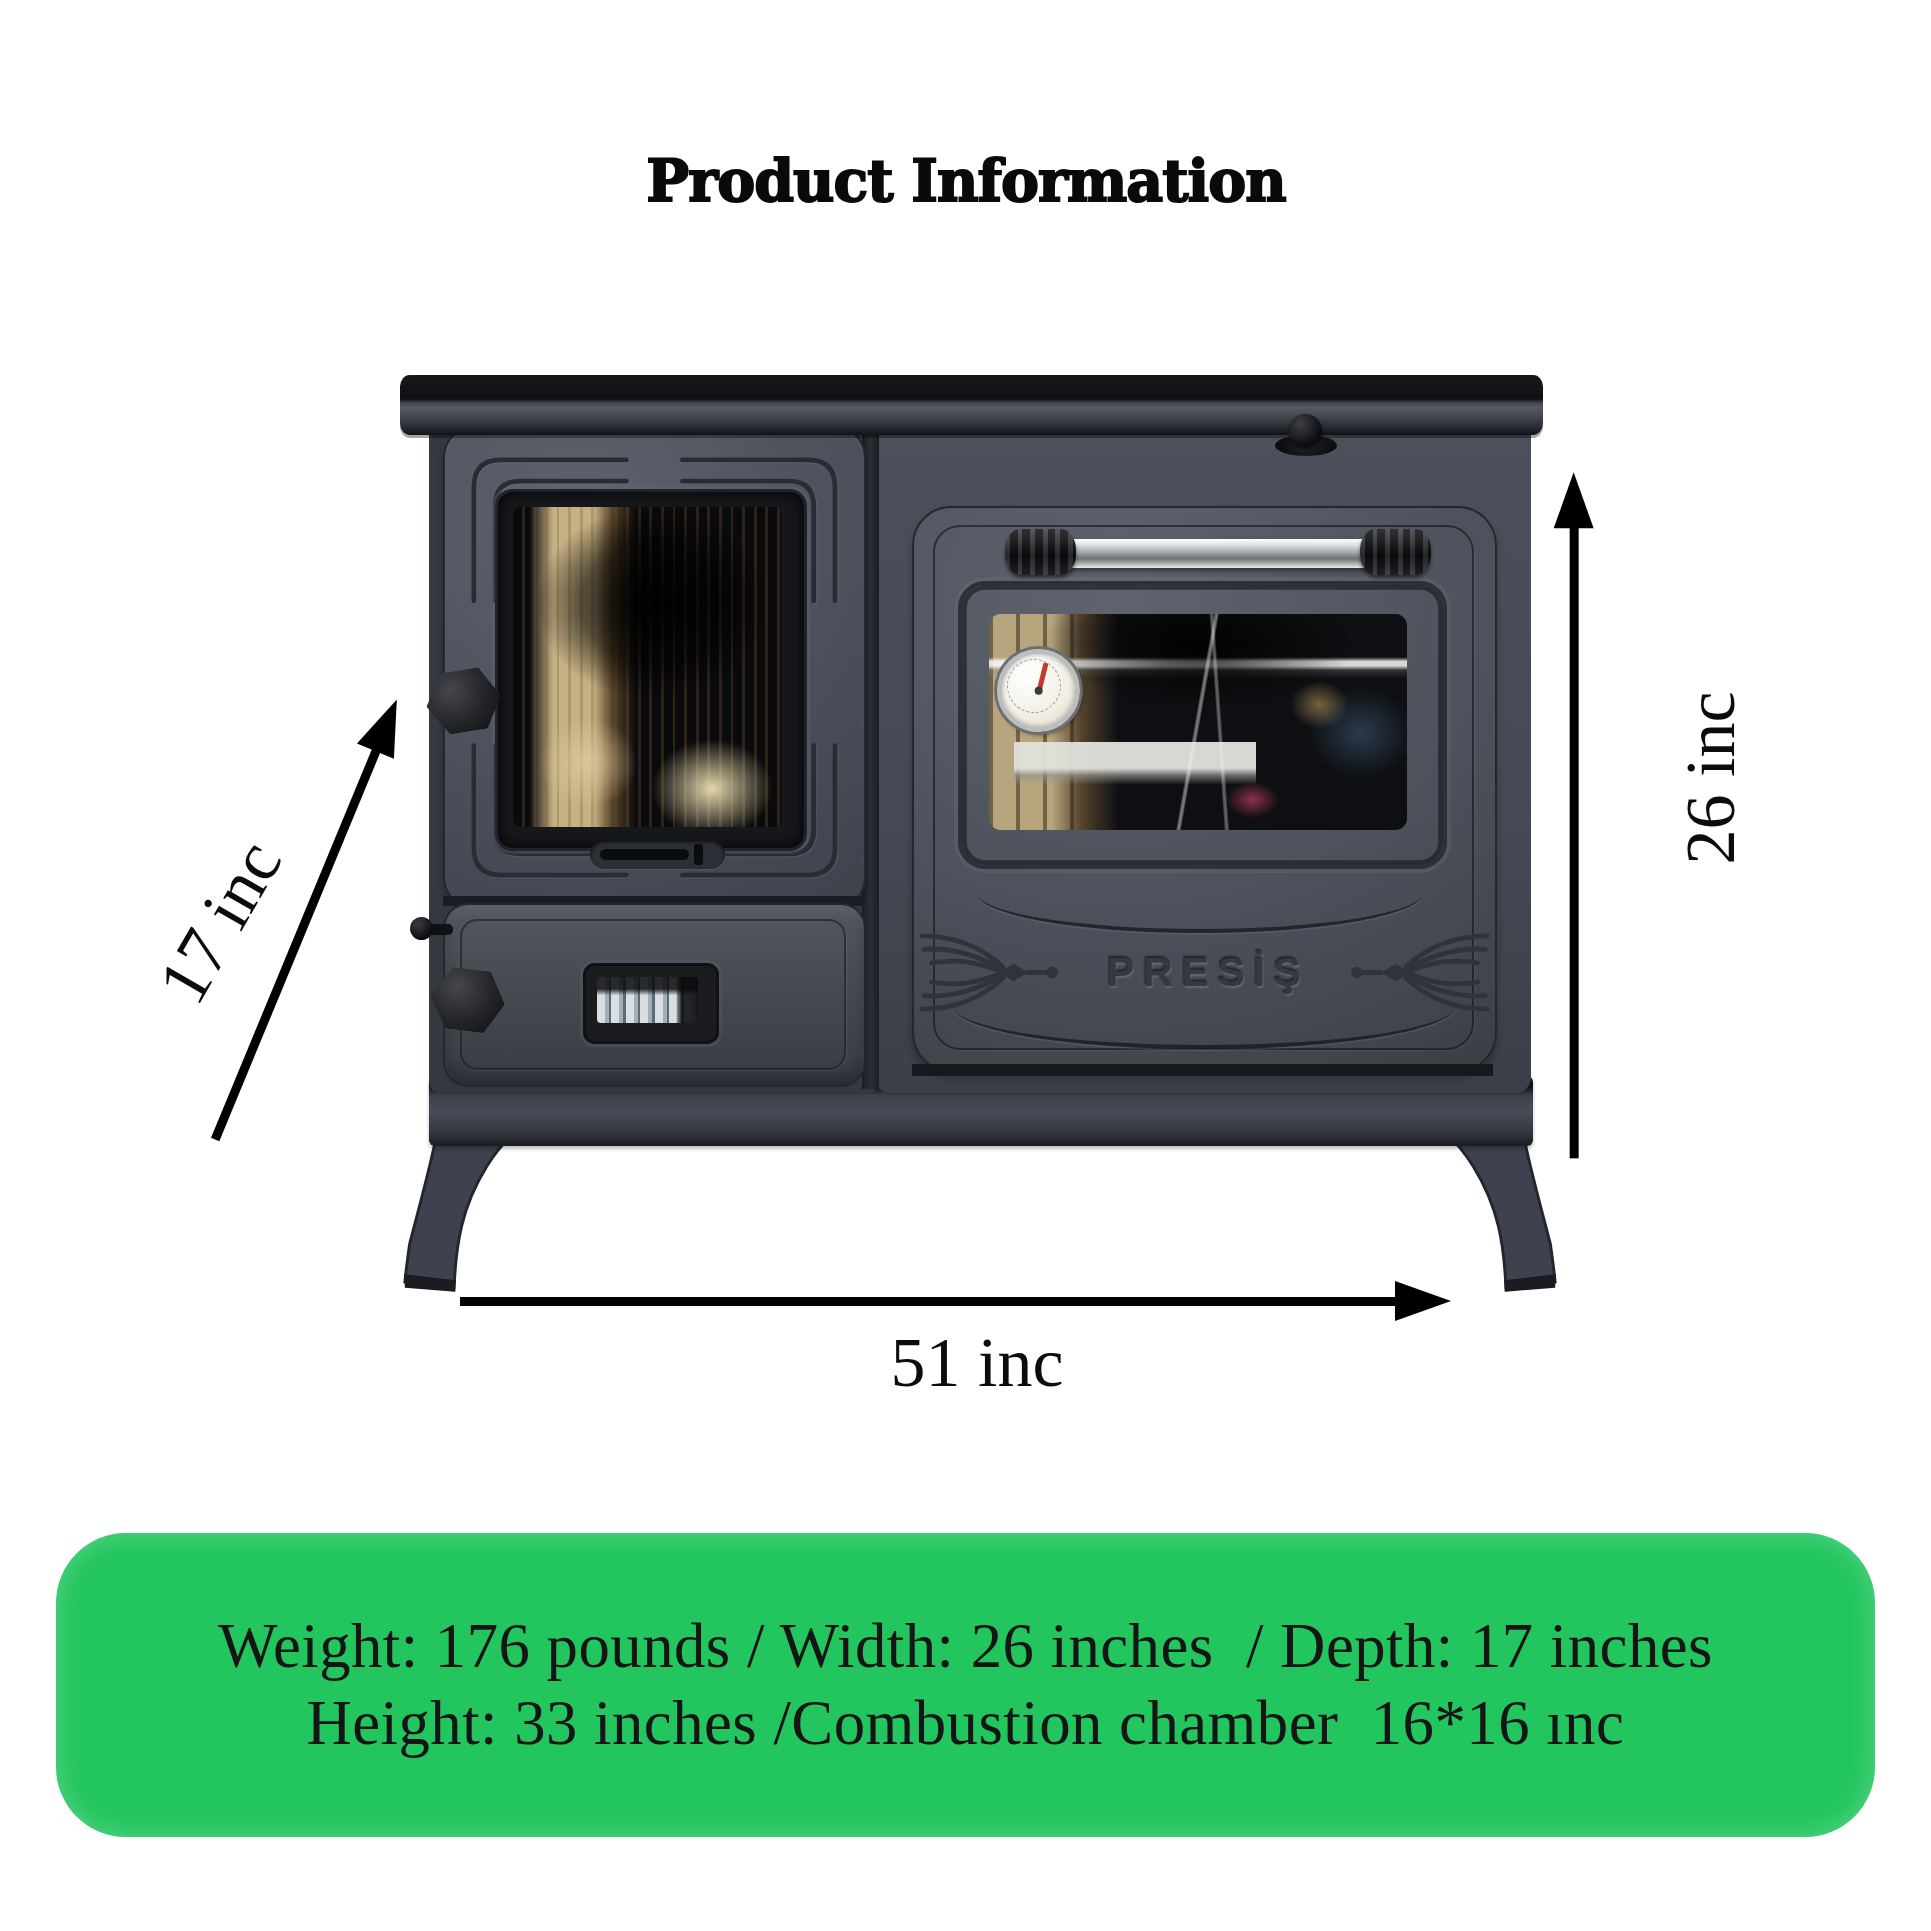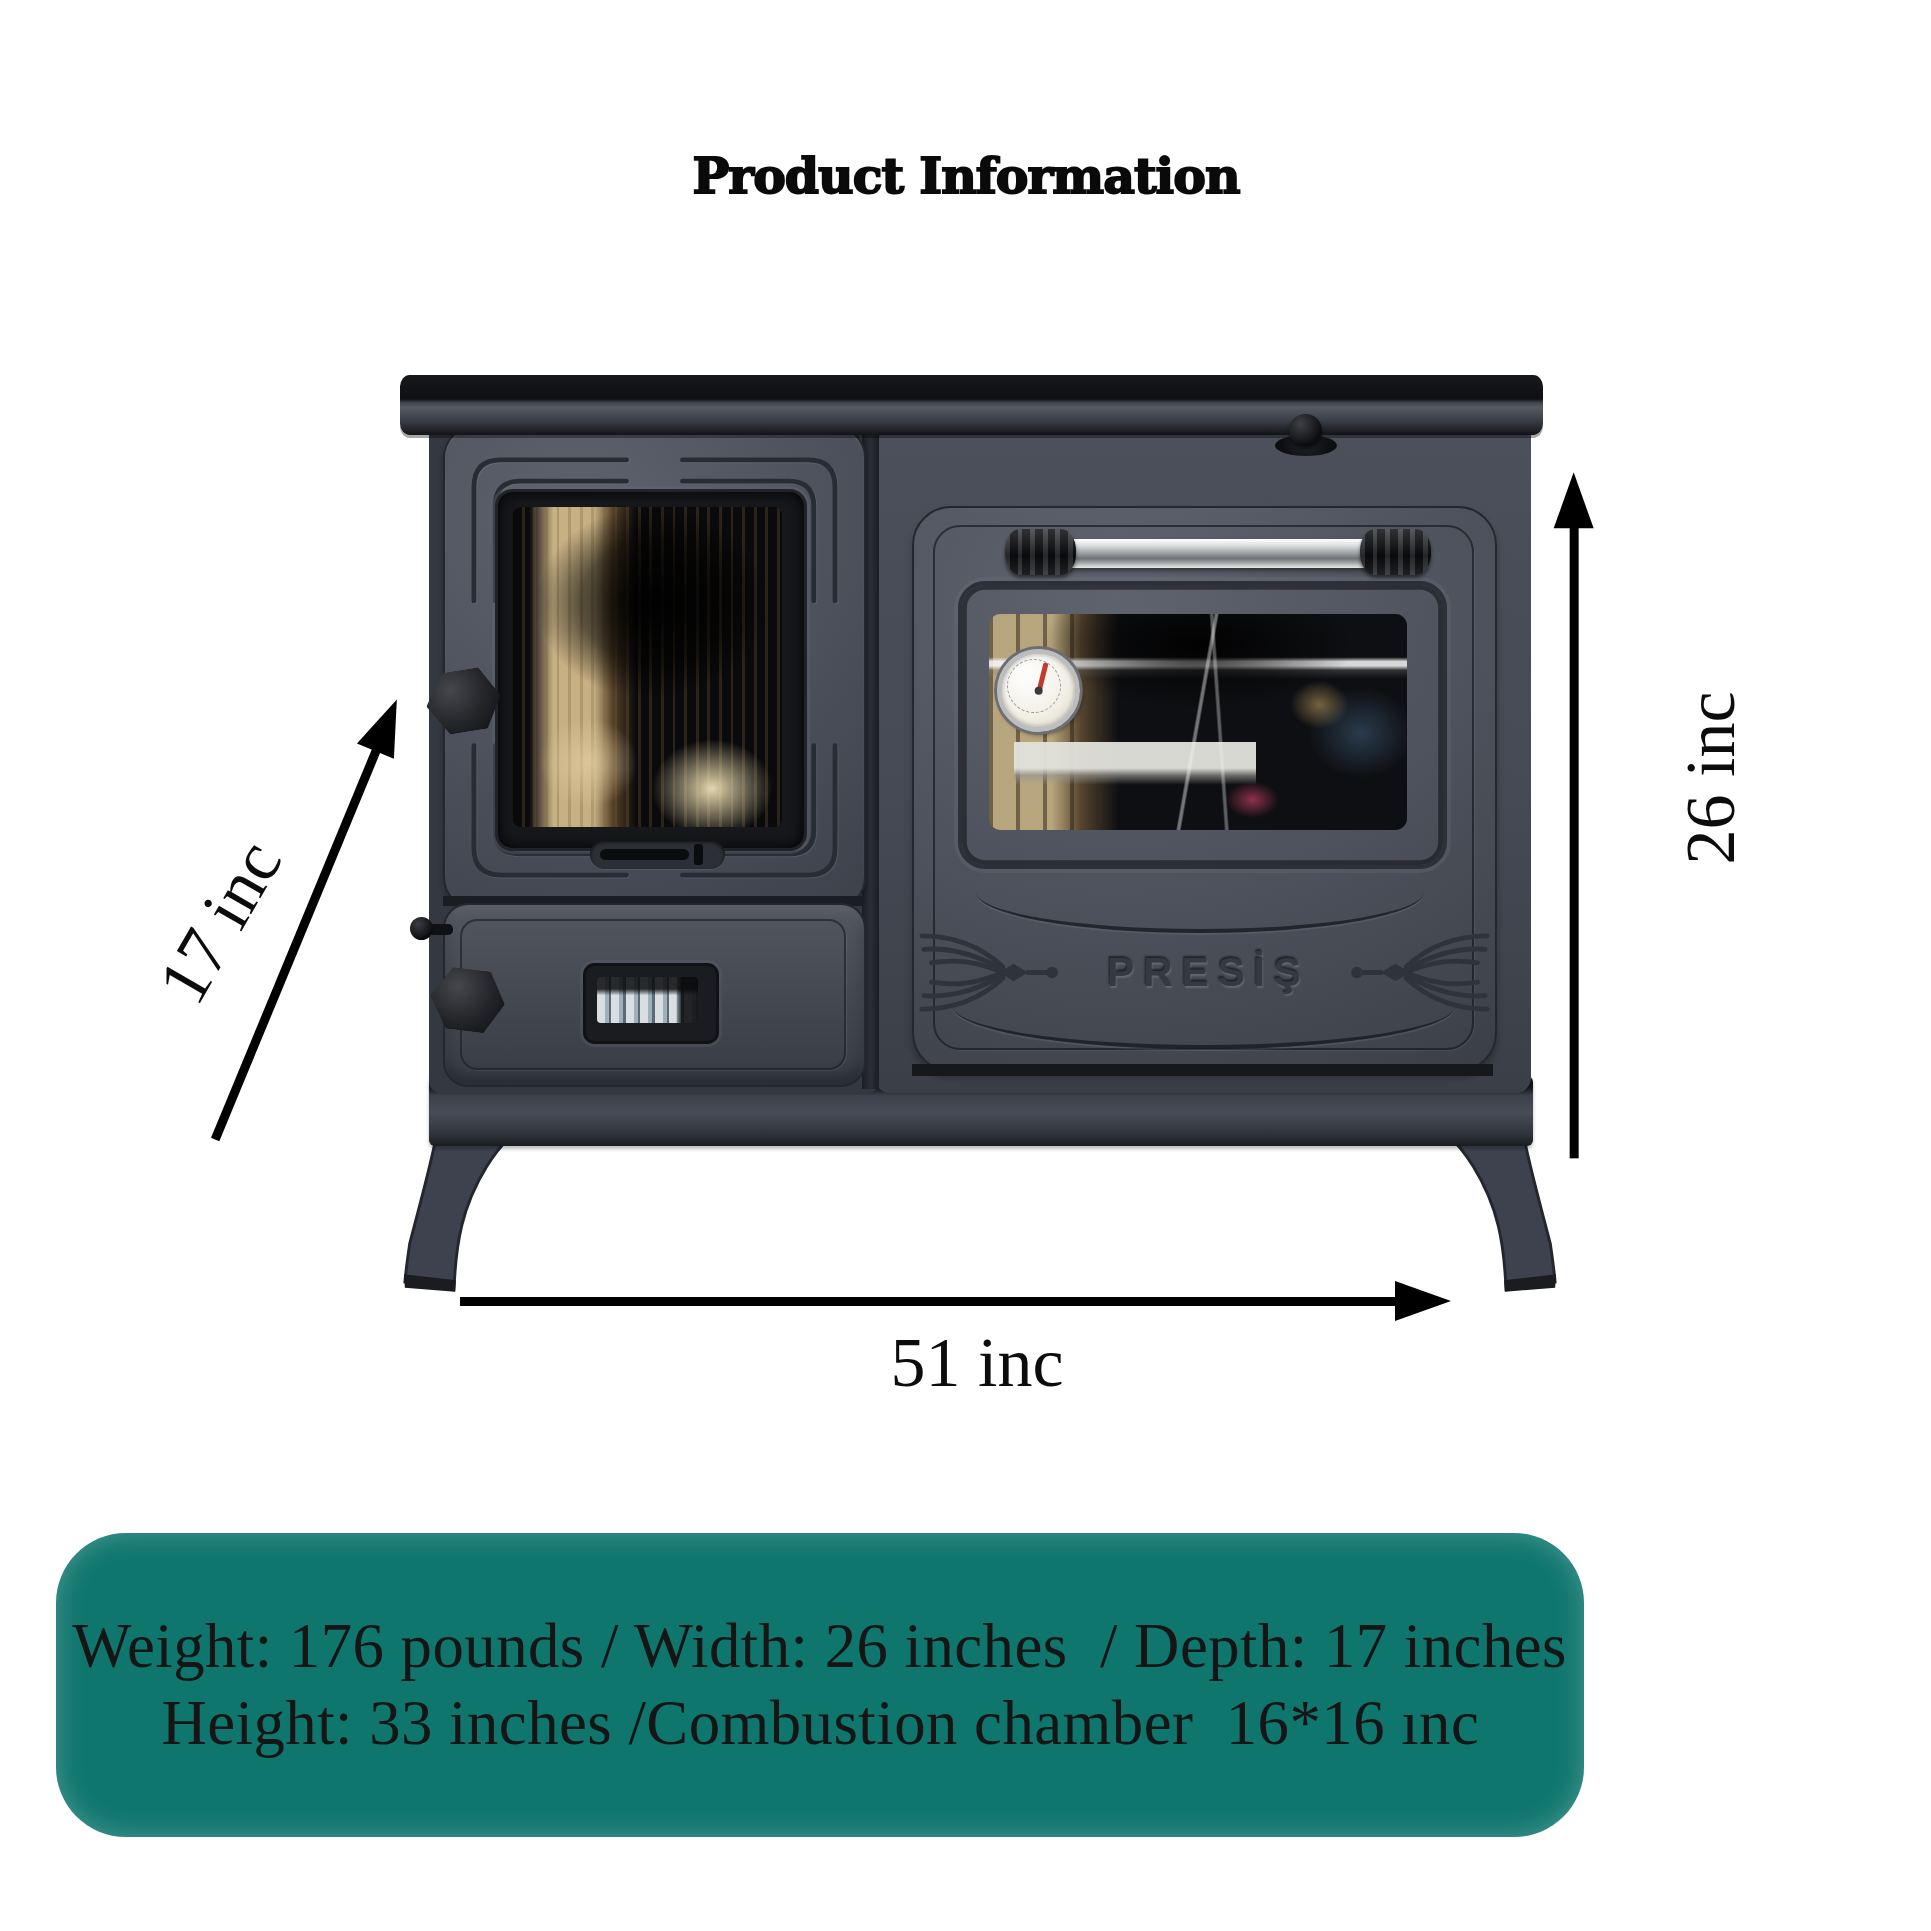--- a/index.html
+++ b/index.html
@@ -2,21 +2,21 @@
 <html><head>
 <meta charset="utf-8">
 <style>
   html,body{margin:0;padding:0;background:#ffffff;}
   #stage{position:relative;width:1931px;height:1931px;background:#ffffff;overflow:hidden;
          font-family:"Liberation Serif",serif;}
   .abs{position:absolute;}
 
   
   #title{left:966px;top:147px;transform:translateX(-50%);
-    font-family:"DejaVu Serif",serif;font-weight:bold;font-size:49px;letter-spacing:-1px;
+    font-family:"DejaVu Serif",serif;font-weight:bold;font-size:57px;letter-spacing:-1px;
     color:#0a0a0a;-webkit-text-stroke:1.9px #0a0a0a;white-space:nowrap;}
 
   
   #stove{left:400px;top:375px;width:1143px;height:927px;}
   .leg{width:154px;height:205px;z-index:1;}
   #leg-left{left:1.9px;top:716px;transform:scaleX(-1);}
   #leg-right{left:1004px;top:716px;}
   #base{left:29px;top:701px;width:1104px;height:70px;z-index:2;border-radius:5.8px;
     background:linear-gradient(180deg,#0e0f12 0%,#141518 16%,#3c414b 28%,#474c56 52%,#31353d 82%,#191b20 100%);
     box-shadow:0 2.9px 3.9px rgba(0,0,0,0.25);}
@@ -139,21 +139,21 @@
     border-left:56px solid #000;border-top:20px solid transparent;border-bottom:20px solid transparent;}
   #depth-arrow{left:215px;top:1135px;width:422px;transform:rotate(-67.5deg);transform-origin:0 50%;}
   #height-arrow{left:1574px;top:1154px;width:632px;transform:rotate(-90deg);transform-origin:0 50%;}
   #width-arrow{left:460px;top:1297px;width:937px;}
   .dim-label{font-size:70px;color:#0c0c0c;white-space:nowrap;z-index:10;}
   #depth-label{left:220px;top:922px;transform:translate(-50%,-50%) rotate(-60deg);}
   #height-label{left:1711px;top:778px;transform:translate(-50%,-50%) rotate(-90deg);}
   #width-label{left:977px;top:1363px;transform:translate(-50%,-50%);}
 
   
-  #specs-panel{left:56px;top:1533px;width:1528px;height:304px;border-radius:70px;background:#0f766e;
+  #specs-panel{left:56px;top:1533px;width:1819px;height:304px;border-radius:70px;background:#22c55e;
     display:flex;flex-direction:column;align-items:center;justify-content:center;z-index:10;
     box-shadow:inset 0 0 29px rgba(255,255,255,0.25);}
   .spec-line{font-size:64px;line-height:1.2;color:#151515;white-space:pre;letter-spacing:0.5px;
     transform:scaleX(0.98);}
 </style>
 </head>
 <body>
 
 <div id="stage">
 

